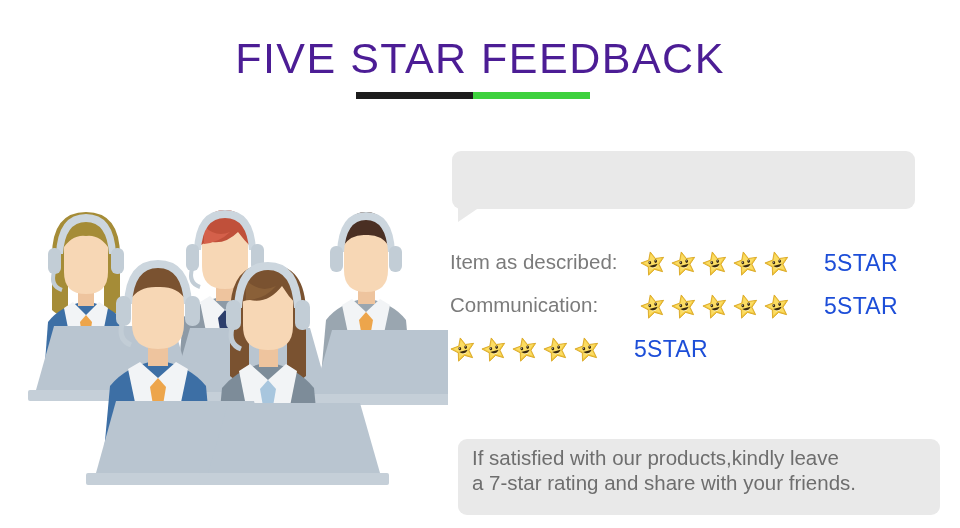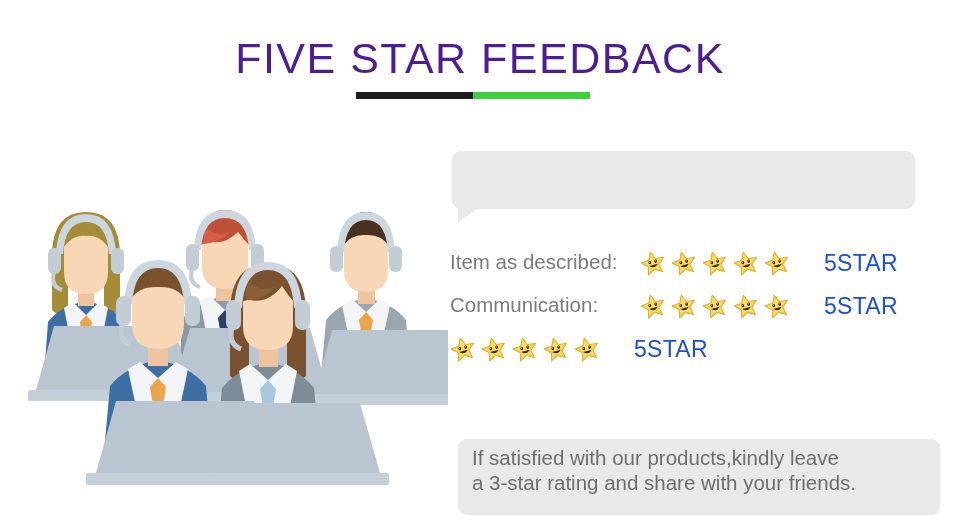--- a/index.html
+++ b/index.html
@@ -486,17 +486,17 @@
         </svg>
       </div>
       <div class="rating-value">5STAR</div>
     </div>
 
   </div>
 
   <div class="bubble" id="bubble-bottom">
     <div class="bubble-text">
       <span>If satisfied with our products,kindly leave</span><br>
-      <span>a 3-star rating and share with your friends.</span>
+      <span>a 7-star rating and share with your friends.</span>
     </div>
   </div>
 
 </div>
 
 </body></html>

